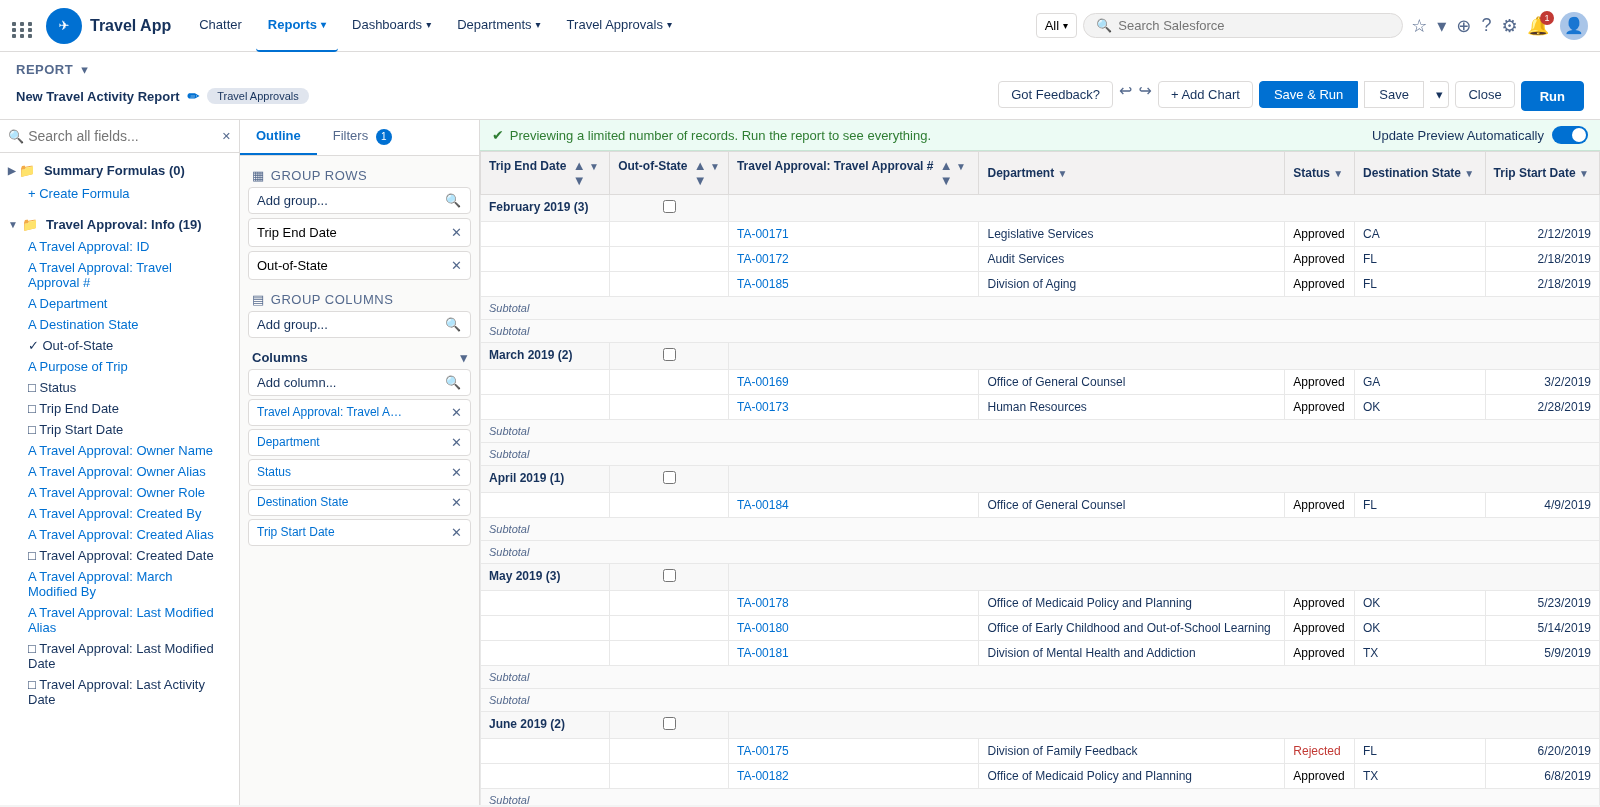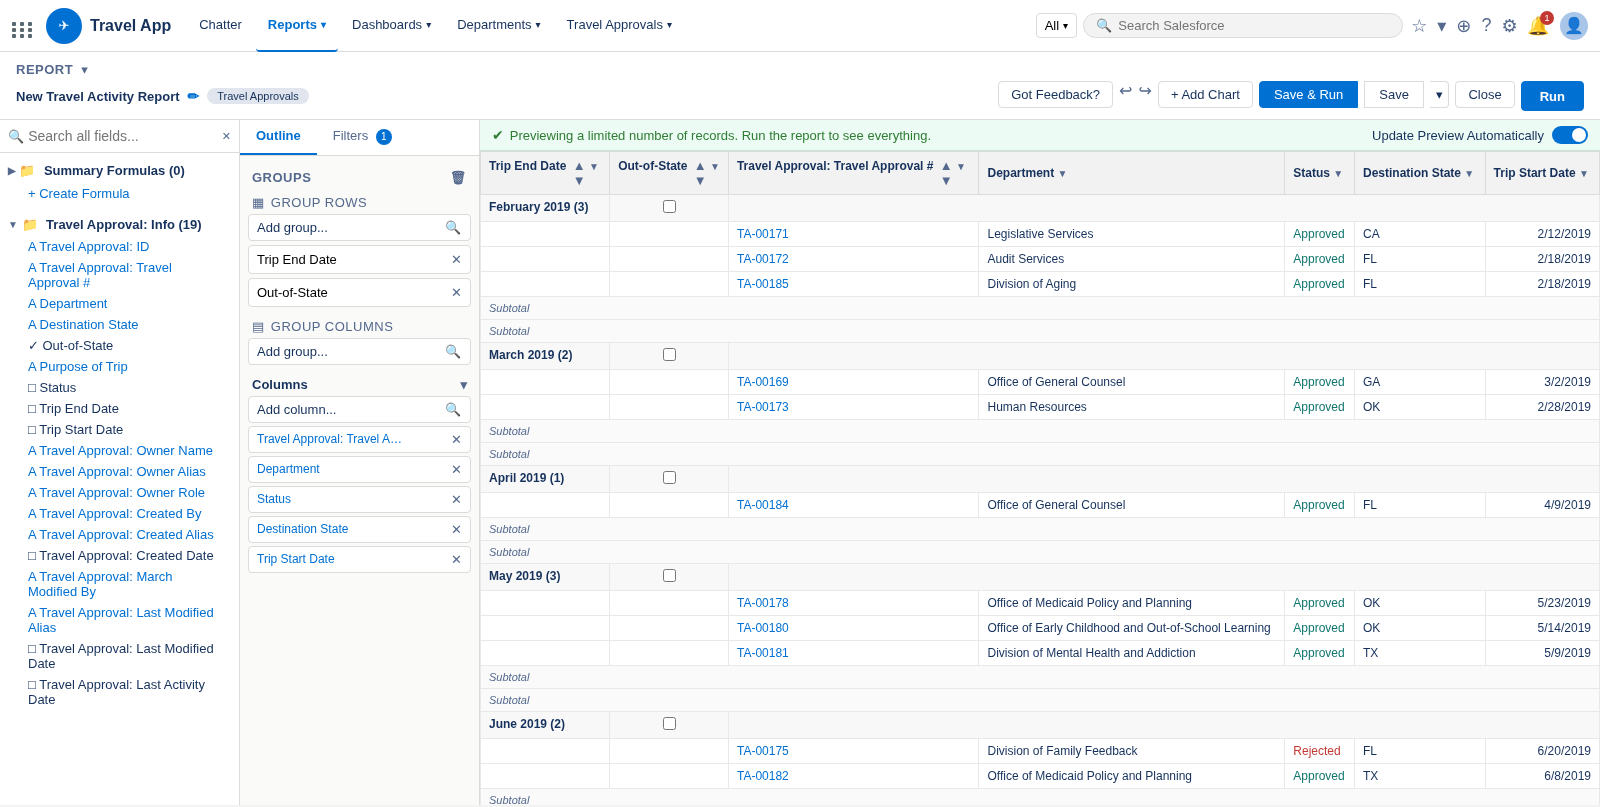--- a/index.html
+++ b/index.html
@@ -112,21 +112,21 @@
       text-align: left; font-size: 12px; font-weight: 600; color: #16325c;
       white-space: nowrap; position: sticky; top: 0; z-index: 10;
     }
     thead th .sort-icons { display: inline-flex; flex-direction: column; font-size: 8px; margin-left: 3px; color: #54698d; }
     thead th .filter-icon { font-size: 10px; color: #54698d; cursor: pointer; }
     td { border: 1px solid #e8e8e8; padding: 5px 8px; font-size: 12px; color: #16325c; vertical-align: top; }
     .group-row td { background: #f8f8f8; font-weight: 600; }
     .subtotal-row td { background: #fafafa; font-style: italic; color: #54698d; font-size: 11px; }
     .checkbox-cell { width: 24px; text-align: center; }
     .group-label { color: #16325c; font-weight: 600; font-size: 12px; }
-    .status-approved { color: #0f766e; }
+    .status-approved { color: #000000; }
     .status-rejected { color: #c23934; }
 
     
     .tab-badge { background: #0070d2; color: white; border-radius: 50%; width: 16px; height: 16px; font-size: 10px; display: inline-flex; align-items: center; justify-content: center; margin-left: 4px; }
 
     .grid-icon { display: inline-grid; grid-template-columns: repeat(3,6px); gap: 2px; }
     .grid-dot { width: 4px; height: 4px; background: #5a6872; border-radius: 1px; }
   </style>
 </head>
 <body>
@@ -293,24 +293,20 @@
         <span>Outline</span>
       </div>
       <div class="panel-tab">
         <span>Filters</span>
         <span class="tab-badge">1</span>
       </div>
     </div>
     <div class="panel-content">
 
       <div>
-        <div class="section-header">
-          <span>Groups</span>
-          <span style="cursor:pointer;color:#54698d;">🗑</span>
-        </div>
         <div class="group-rows-label">
           <span>▦</span>
           <span>GROUP ROWS</span>
         </div>
         <button class="add-group-btn">
           <span placeholder="Add group...">Add group...</span>
           <span style="margin-left:auto;">🔍</span>
         </button>
         <div class="group-item">
           <span>Trip End Date</span>

